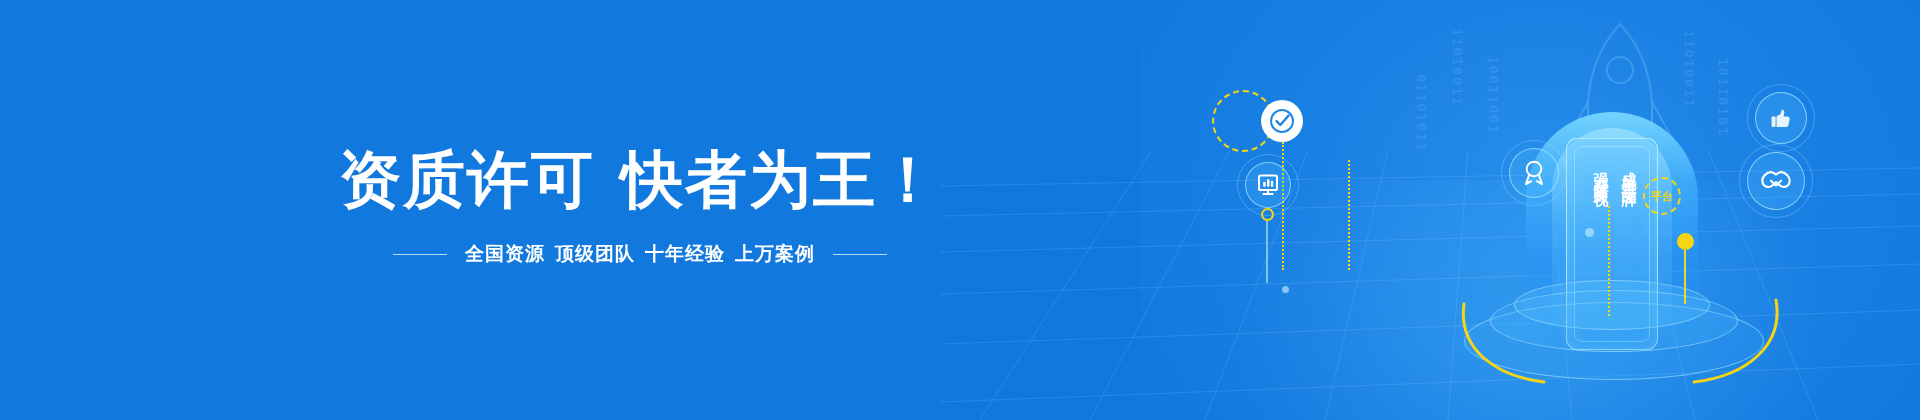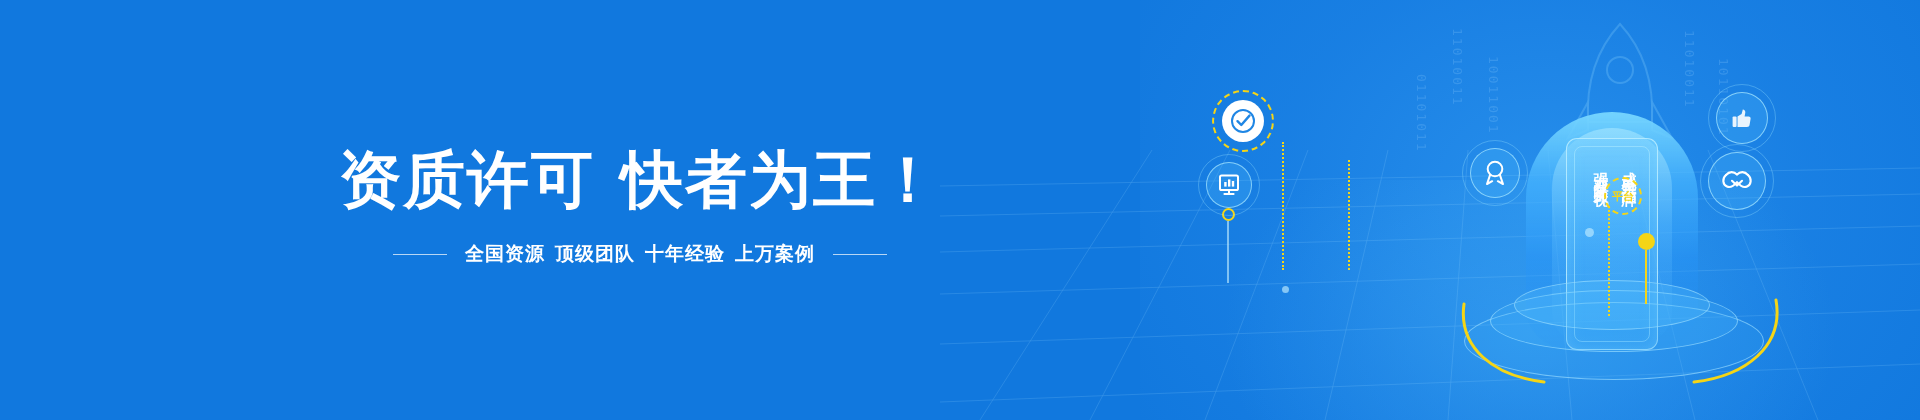--- a/index.html
+++ b/index.html
@@ -96,21 +96,21 @@
     cursor:pointer;
   }
 
   
   .illus {
     position:absolute;
     right:0; top:0;
     width:760px; height:420px;
     pointer-events:none;
   }
-  .illus .clickable { pointer-events:auto; }
+  .illus .clickable { pointer-events:auto;margin-left:39px; }
 
   
   .binary {
     position:absolute;
     color:rgba(150,210,255,.22);
     font-family:"DejaVu Sans Mono","Liberation Mono",monospace;
     font-size:13px;
     letter-spacing:2px;
     writing-mode:vertical-rl;
     white-space:nowrap;

